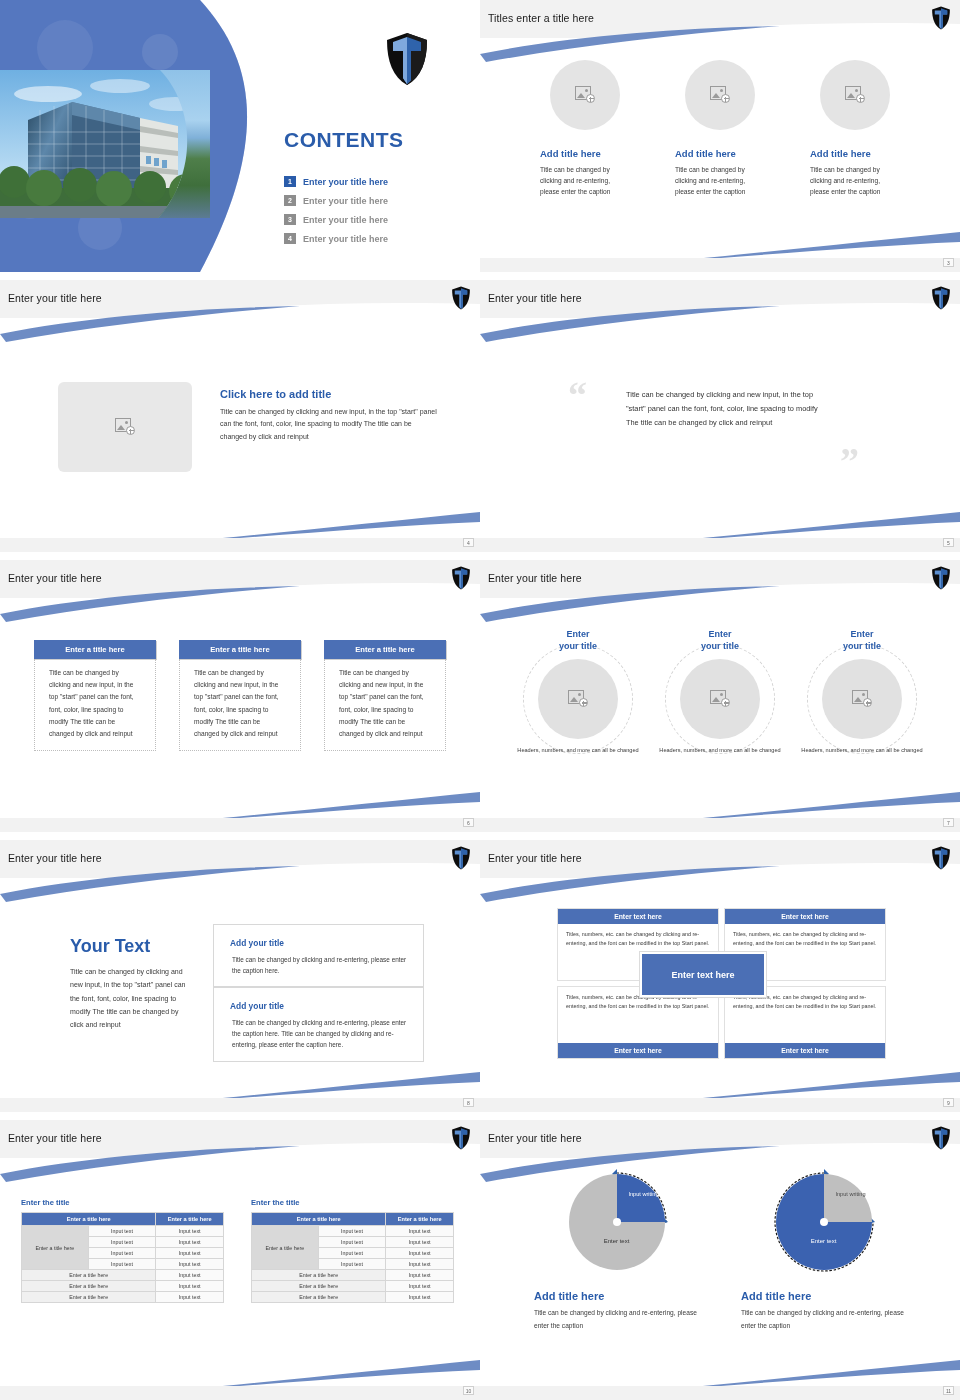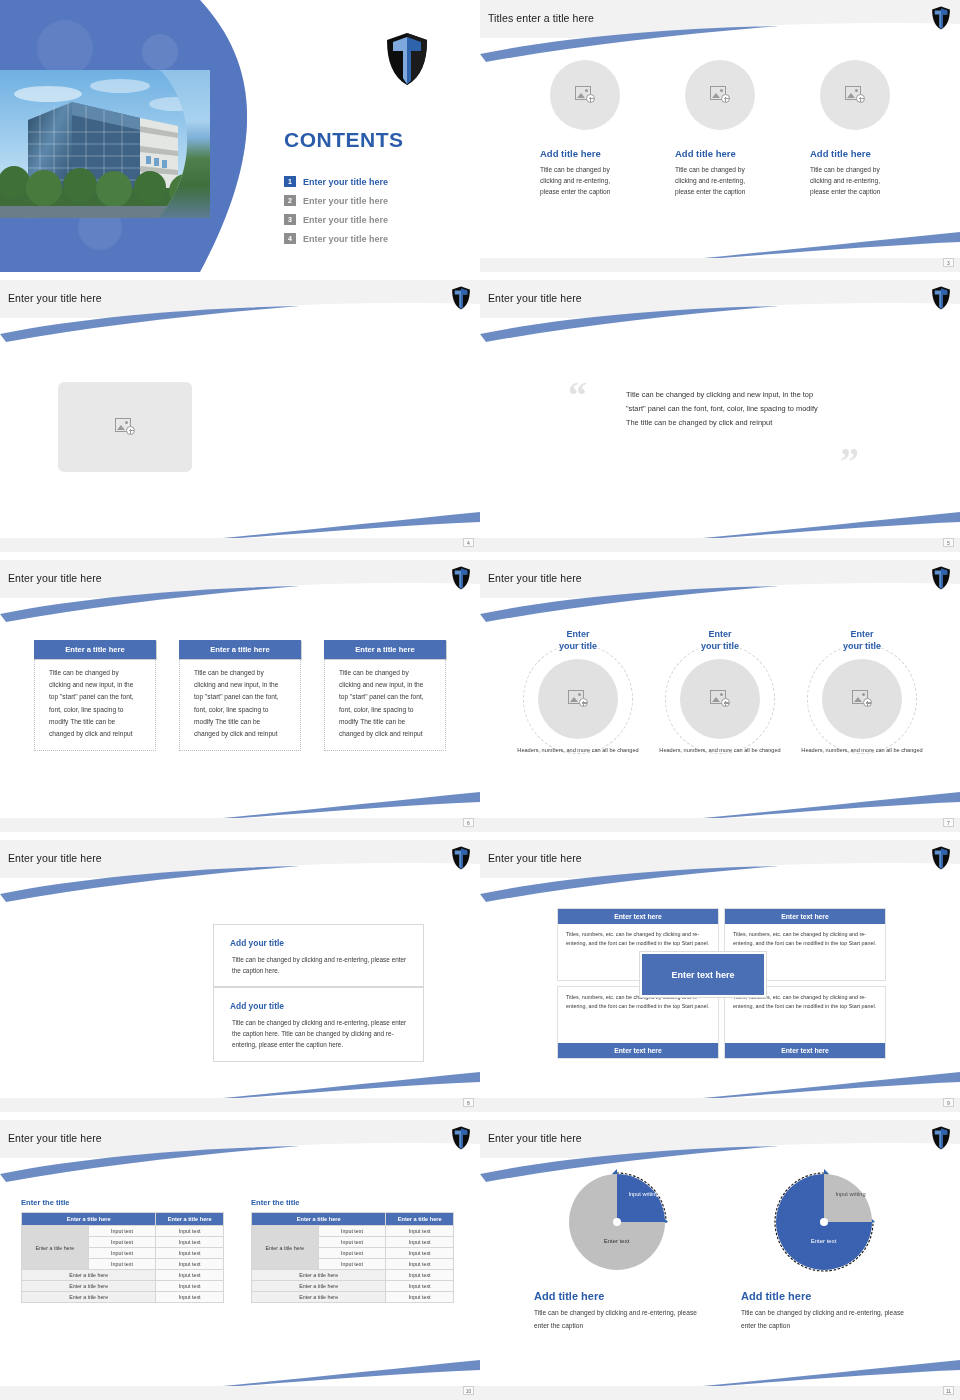--- a/index.html
+++ b/index.html
@@ -373,20 +373,24 @@
     </div>
 
     <div class="s3-img">
       <div class="imgicon">
         <span class="fr"></span>
           <span class="dot"></span>
           <span class="mt"></span>
           <span class="pl"></span>
       </div>
     </div>
+    <div class="s3-txt">
+      <div class="s3-h">Click here to add title</div>
+      <div class="s3-b">Title can be changed by clicking and new input, in the top "start" panel can the font, font, color, line spacing to modify The title can be changed by click and reinput</div>
+    </div>
 
     <div class="botswoosh">
       <svg width="300" height="34" viewBox="0 0 300 34" preserveAspectRatio="none">
         <path d="M300,2 C200,12 90,24 0,32 C95,26 205,16 300,12 Z" fill="#6e8cc4"></path>
       </svg>
     </div>
     <div class="footer-strip"></div>
     <div class="pagenum">4</div>
   </div>
 
@@ -545,20 +549,24 @@
     </div>
     <div class="slide-title">Enter your title here</div>
     <div class="shield">
       <svg width="20" height="24" viewBox="0 0 44 54">
         <path d="M22,1 L42,8 C42,30 36,45 22,53 C8,45 2,30 2,8 Z" fill="#0d0d0d"></path>
         <polygon points="8,10 36,10 36,19 26,19 26,48 22,52 18,46 18,19 8,19" fill="#5c8fd0"></polygon>
         <polygon points="22,5 36,10 36,19 26,19 26,48 22,52" fill="#2f63ab"></polygon>
       </svg>
     </div>
 
+    <div class="s7-left">
+      <div class="s7-h">Your Text</div>
+      <div class="s7-b">Title can be changed by clicking and new input, in the top "start" panel can the font, font, color, line spacing to modify The title can be changed by click and reinput</div>
+    </div>
     <div class="s7-box b1">
       <div class="s7-bh">Add your title</div>
       <div class="s7-bb">Title can be changed by clicking and re-entering, please enter the caption here.</div>
     </div>
     <div class="s7-box b2">
       <div class="s7-bh">Add your title</div>
       <div class="s7-bb">Title can be changed by clicking and re-entering, please enter the caption here. Title can be changed by clicking and re-entering, please enter the caption here.</div>
     </div>
 
     <div class="botswoosh">

